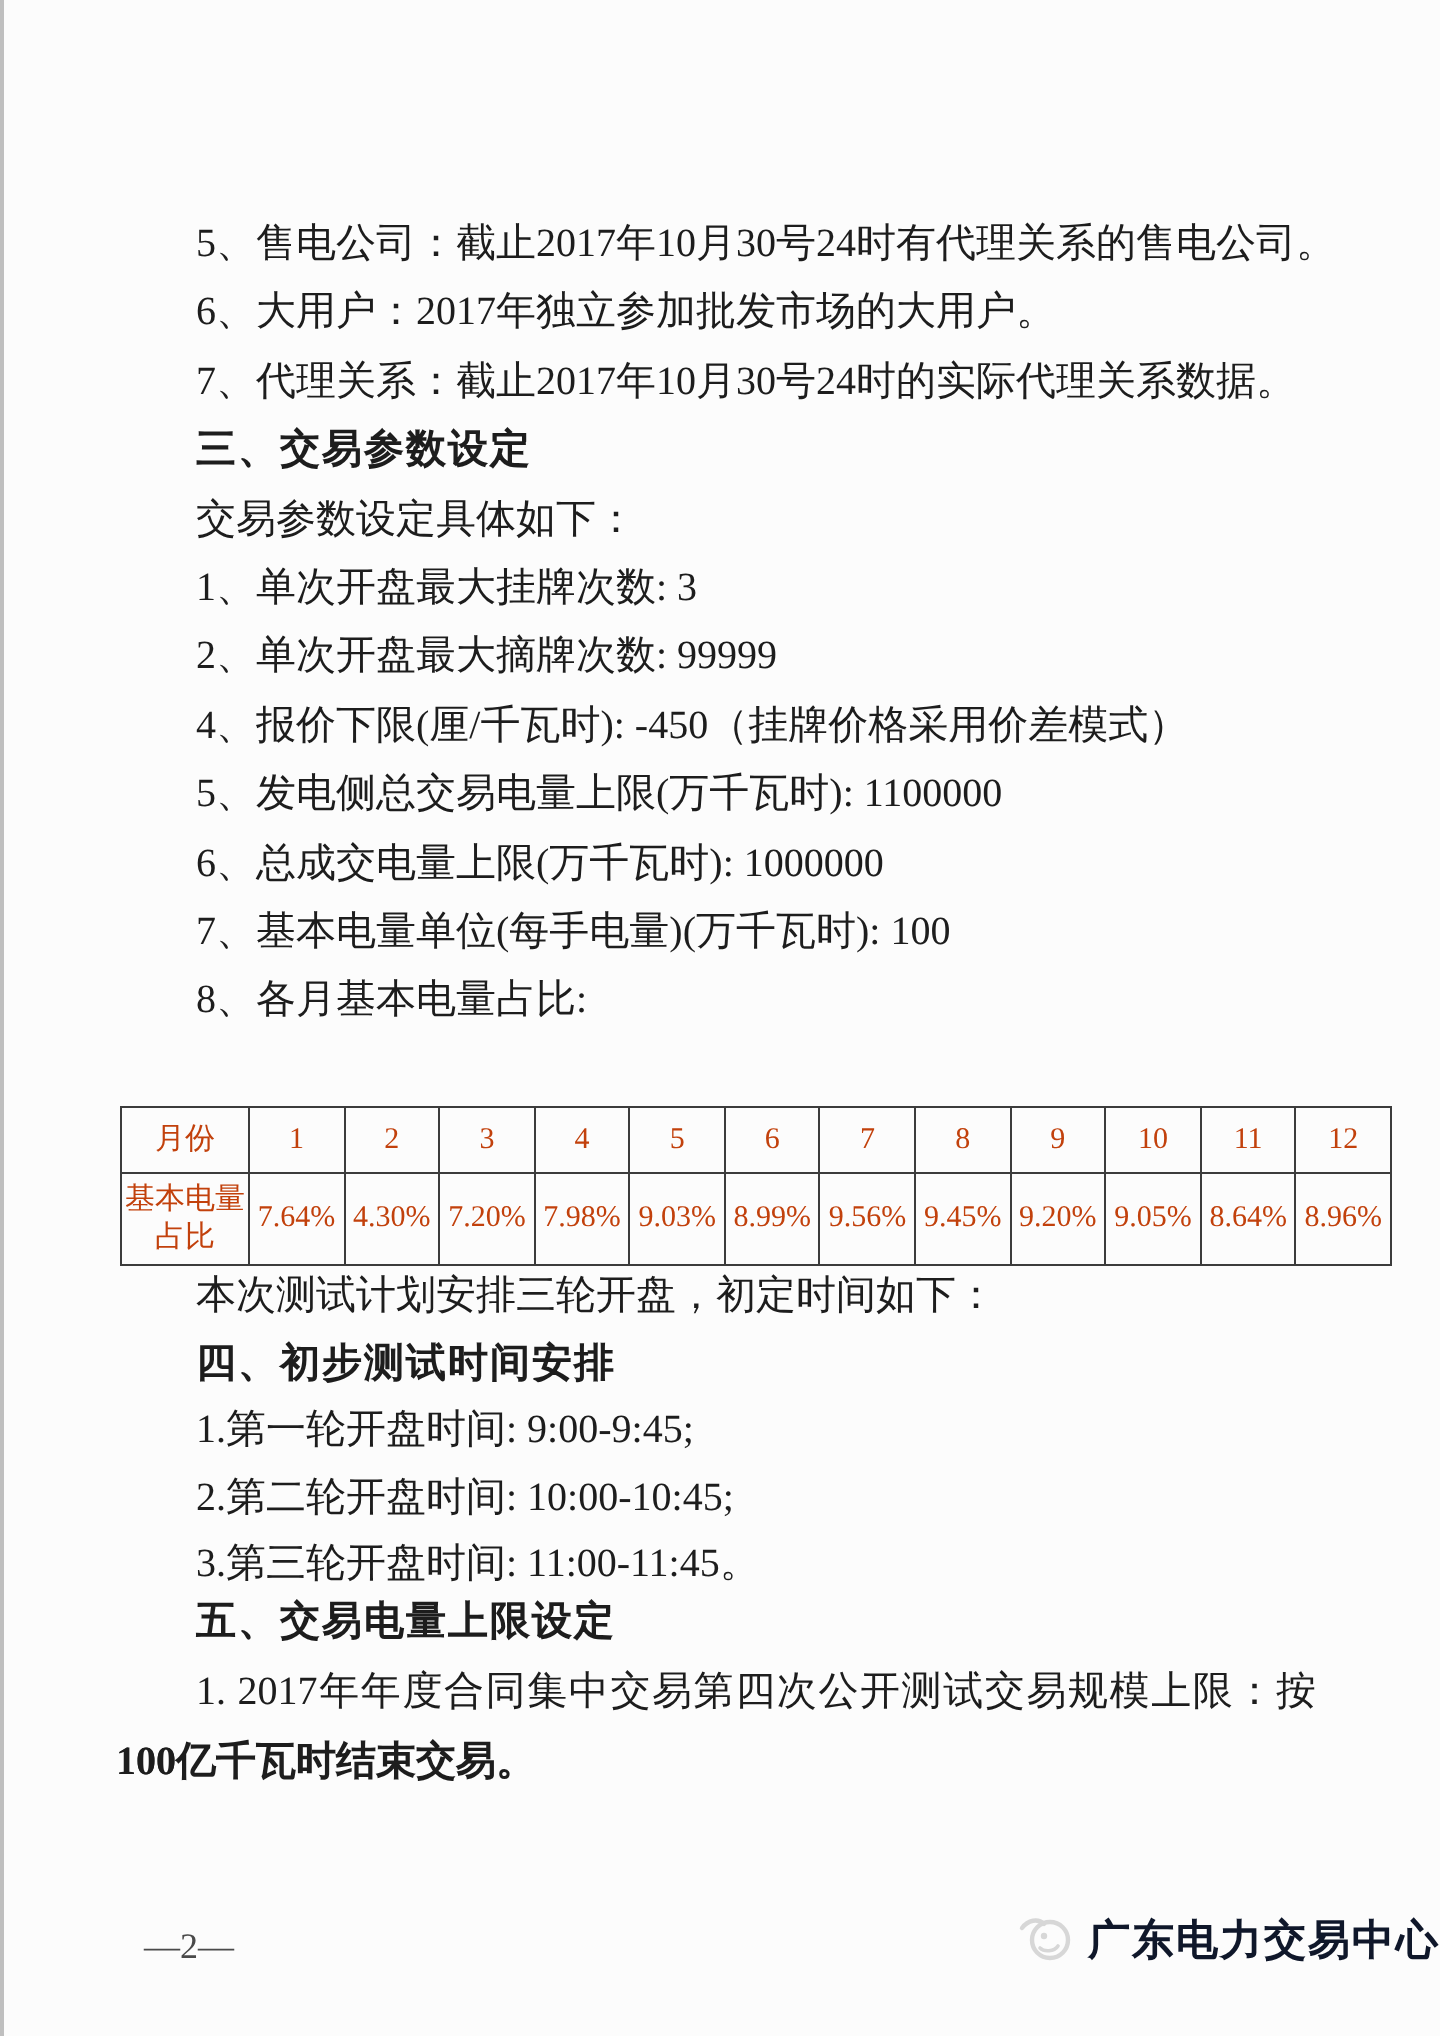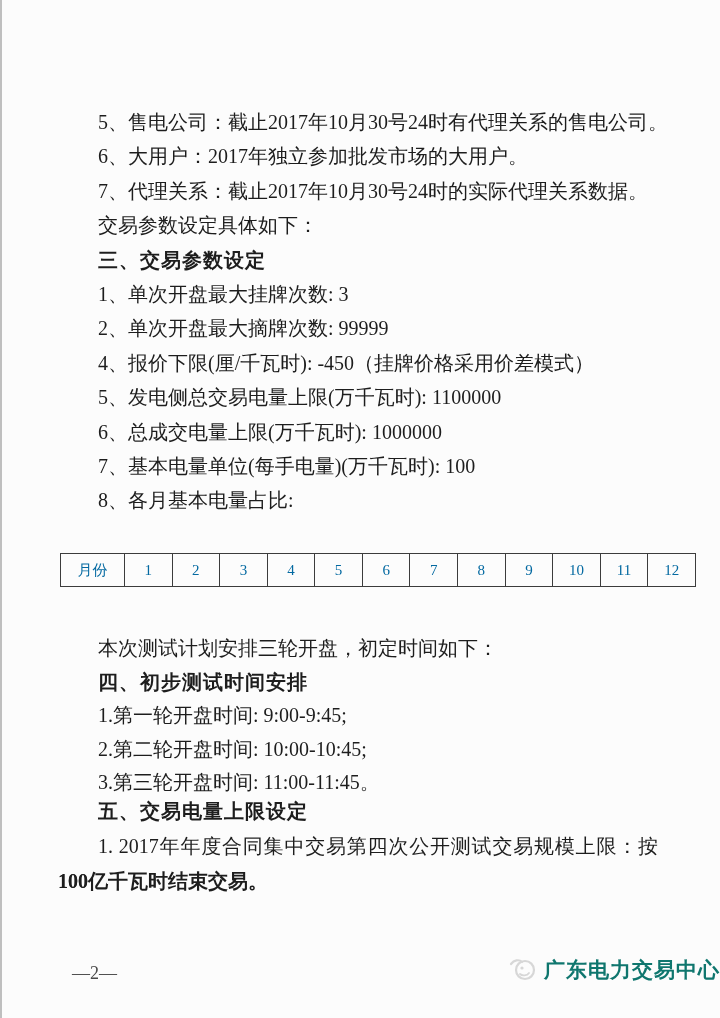--- a/index.html
+++ b/index.html
@@ -17,52 +17,52 @@
   .b{font-weight:700;}
   .b2{line-height:33.6px;height:33.6px;}
   .b3{line-height:35px;height:35px;white-space:normal;}
   .jl{text-align:justify;text-align-last:justify;}
   table.ratio{
     position:absolute;left:60px;top:553px;width:636px;
     border-collapse:collapse;table-layout:fixed;
   }
   table.ratio th,table.ratio td{
     border:1.5px solid #3c3c3c;text-align:center;vertical-align:middle;
-    font-weight:400;font-size:15px;color:#0369a1;padding:0;
+    font-weight:400;font-size:15px;color:#c2410c;padding:0;
     font-family:"Liberation Serif","DejaVu Serif",serif;
   }
   table.ratio col.c0{width:64px;}
   table.ratio tr.r1{height:33px;}
   table.ratio tr.r2{height:46px;}
   table.ratio th{line-height:19px;}
   .footer-page{
     position:absolute;left:72px;top:963px;font-size:18px;color:#4a4a4a;
     font-family:"Liberation Serif","DejaVu Serif",serif;
   }
   .watermark{
     position:absolute;right:0px;top:956px;display:flex;align-items:flex-end;gap:5px;
-    color:#0f766e;
+    color:#0f172a;
   }
   .watermark .wm-text{
     font-family:"Liberation Sans","DejaVu Sans",sans-serif;
     font-weight:700;font-size:21px;letter-spacing:1px;white-space:nowrap;
   }
   .wm-icon{width:32px;height:28px;flex:0 0 auto;}
 </style>
 </head>
 <body>
 
 <div class="scan-edge"></div>
 
 <div class="block" style="top:105px">
   <p class="ln ind">5、售电公司：截止2017年10月30号24时有代理关系的售电公司。</p>
   <p class="ln ind">6、大用户：2017年独立参加批发市场的大用户。</p>
   <p class="ln ind">7、代理关系：截止2017年10月30号24时的实际代理关系数据。</p>
+  <p class="ln ind hd">三、交易参数设定</p>
   <p class="ln ind">交易参数设定具体如下：</p>
-  <p class="ln ind hd">三、交易参数设定</p>
   <p class="ln ind">1、单次开盘最大挂牌次数: 3</p>
   <p class="ln ind">2、单次开盘最大摘牌次数: 99999</p>
   <p class="ln ind">4、报价下限(厘/千瓦时): -450（挂牌价格采用价差模式）</p>
   <p class="ln ind">5、发电侧总交易电量上限(万千瓦时): 1100000</p>
   <p class="ln ind">6、总成交电量上限(万千瓦时): 1000000</p>
   <p class="ln ind">7、基本电量单位(每手电量)(万千瓦时): 100</p>
   <p class="ln ind">8、各月基本电量占比:</p>
 </div>
 
 <table class="ratio">
@@ -90,20 +90,35 @@
     <td>4</td>
     <td>5</td>
     <td>6</td>
     <td>7</td>
     <td>8</td>
     <td>9</td>
     <td>10</td>
     <td>11</td>
     <td>12</td>
   </tr>
+  <tr class="r2">
+    <th>基本电量占比</th>
+    <td>7.64%</td>
+    <td>4.30%</td>
+    <td>7.20%</td>
+    <td>7.98%</td>
+    <td>9.03%</td>
+    <td>8.99%</td>
+    <td>9.56%</td>
+    <td>9.45%</td>
+    <td>9.20%</td>
+    <td>9.05%</td>
+    <td>8.64%</td>
+    <td>8.96%</td>
+  </tr>
 </tbody>
   </table>
 
 <div class="block" style="top:632px">
   <p class="ln b2 ind">本次测试计划安排三轮开盘，初定时间如下：</p>
   <p class="ln b2 ind hd">四、初步测试时间安排</p>
   <p class="ln b2 ind">1.第一轮开盘时间: 9:00-9:45;</p>
   <p class="ln b2 ind">2.第二轮开盘时间: 10:00-10:45;</p>
   <p class="ln b2 ind">3.第三轮开盘时间: 11:00-11:45。</p>
 </div>

